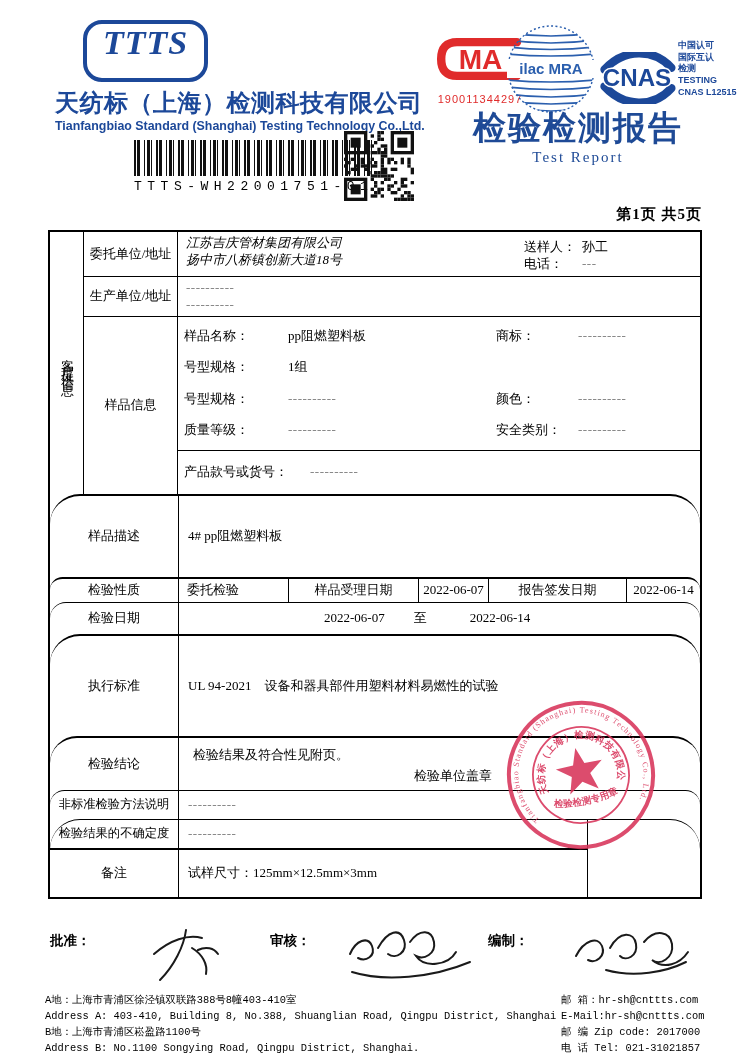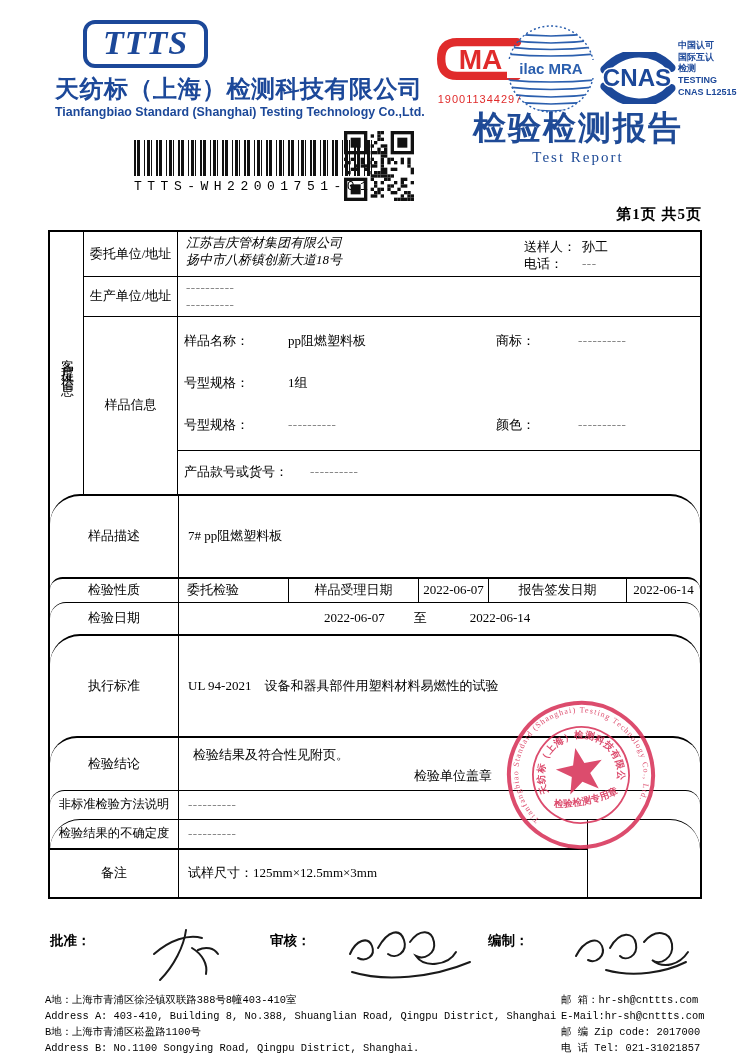--- a/index.html
+++ b/index.html
@@ -1,20 +1,20 @@
 <!DOCTYPE html>
 <html><head>
 <meta charset="utf-8">
 <style>
   html,body{margin:0;padding:0;background:#fff;}
   .page{position:relative;width:750px;height:1062px;background:#fff;overflow:hidden;
         font-family:"Liberation Serif","DejaVu Serif",serif;color:#000;}
   
   .brand{position:absolute;left:55px;top:20px;width:370px;}
-  .ttts-box{display:inline-block;margin-left:28px;border:4px solid #1c4899;border-radius:12px;padding:0 16px 2px 16px;}
+  .ttts-box{display:inline-block;margin-left:28px;border:4px solid #1c4899;border-radius:19px;padding:0 16px 16px 16px;}
   .ttts-text{font-style:italic;font-weight:bold;font-size:34px;color:#1c4899;letter-spacing:1px;
              font-family:"Liberation Serif",serif;}
   .company-cn{margin-top:5px;font-size:24px;font-weight:bold;color:#1c4899;letter-spacing:0.5px;
               font-family:"Liberation Sans",sans-serif;white-space:nowrap;}
   .company-en{font-size:12.4px;font-weight:bold;color:#1c4899;font-family:"Liberation Sans",sans-serif;white-space:nowrap;}
   .cma{position:absolute;left:427px;top:30px;width:106px;text-align:center;}
   .cma-number{color:#e02b2b;font-size:11px;letter-spacing:1px;font-family:"Liberation Sans",sans-serif;margin-top:1px;}
   .ilac{position:absolute;left:505px;top:23px;}
   .cnas{position:absolute;left:597px;top:52px;}
   .cnas-side{position:absolute;left:678px;top:40px;color:#1c4899;font-size:9px;line-height:1.3;font-weight:bold;
@@ -302,33 +302,36 @@
             <div class="fields">
               <div class="fline">
                 <span class="fl">样品名称：</span><span class="fv">pp阻燃塑料板</span><span class="fl2">商标：</span><span class="dashes">----------</span>
               </div>
               <div class="fline">
                 <span class="fl">号型规格：</span><span class="fv">1组</span><span class="fl2"></span><span></span>
               </div>
               <div class="fline">
                 <span class="fl">号型规格：</span><span class="fv dashes">----------</span><span class="fl2">颜色：</span><span class="dashes">----------</span>
               </div>
+              <div class="fline">
+                <span class="fl">质量等级：</span><span class="fv dashes">----------</span><span class="fl2">安全类别：</span><span class="dashes">----------</span>
+              </div>
             </div>
             <div class="prodline">
               <span class="pl">产品款号或货号：</span>
               <span class="dashes">----------</span>
             </div>
           </div>
         </div>
       </div>
     </div>
 
     <div class="trow top2" style="height:83px">
       <div class="lc">样品描述</div>
-      <div class="cell vcenter">7# pp阻燃塑料板</div>
+      <div class="cell vcenter">4# pp阻燃塑料板</div>
     </div>
 
     <div class="trow top3" style="height:25px">
       <div class="lc">检验性质</div>
       <div class="ccell" style="width:110px;justify-content:flex-start;padding-left:8px">委托检验</div>
       <div class="ccell" style="width:130px">样品受理日期</div>
       <div class="ccell" style="width:70px">2022-06-07</div>
       <div class="ccell" style="width:138px">报告签发日期</div>
       <div class="cell" style="display:flex;align-items:center;justify-content:center">2022-06-14</div>
     </div>

